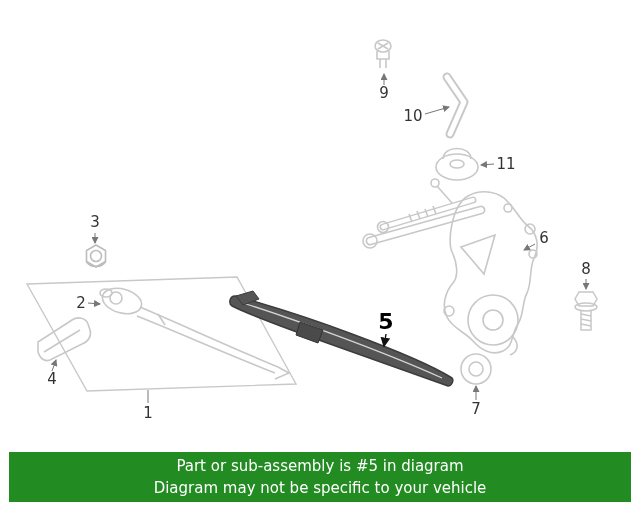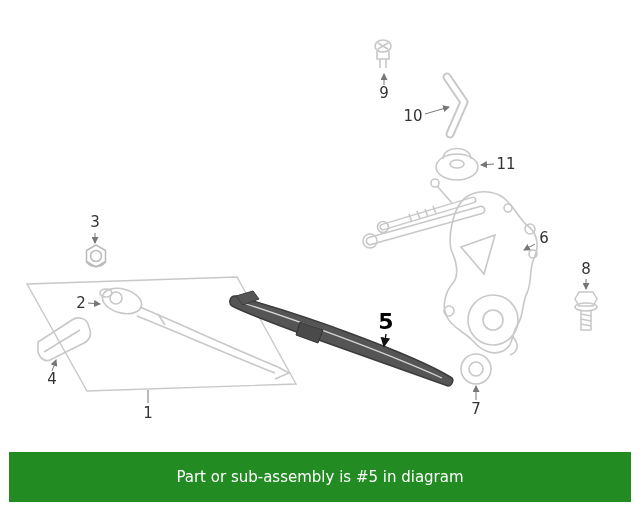--- a/index.html
+++ b/index.html
@@ -136,15 +136,16 @@
       <text x="476" y="414">7</text>
       <text x="586" y="274">8</text>
       <text x="384" y="98">9</text>
       <text x="413" y="121">10</text>
       <text x="506" y="169">11</text>
     </g>
   </svg>
 
   <div class="banner" style="background: rgb(34, 139, 34); color: rgb(255, 255, 255);">
     <div class="line">Part or sub-assembly is #5 in diagram</div>
+    <div class="line">Diagram may not be specific to your vehicle</div>
   </div>
 
 </div>
 
 </body></html>

